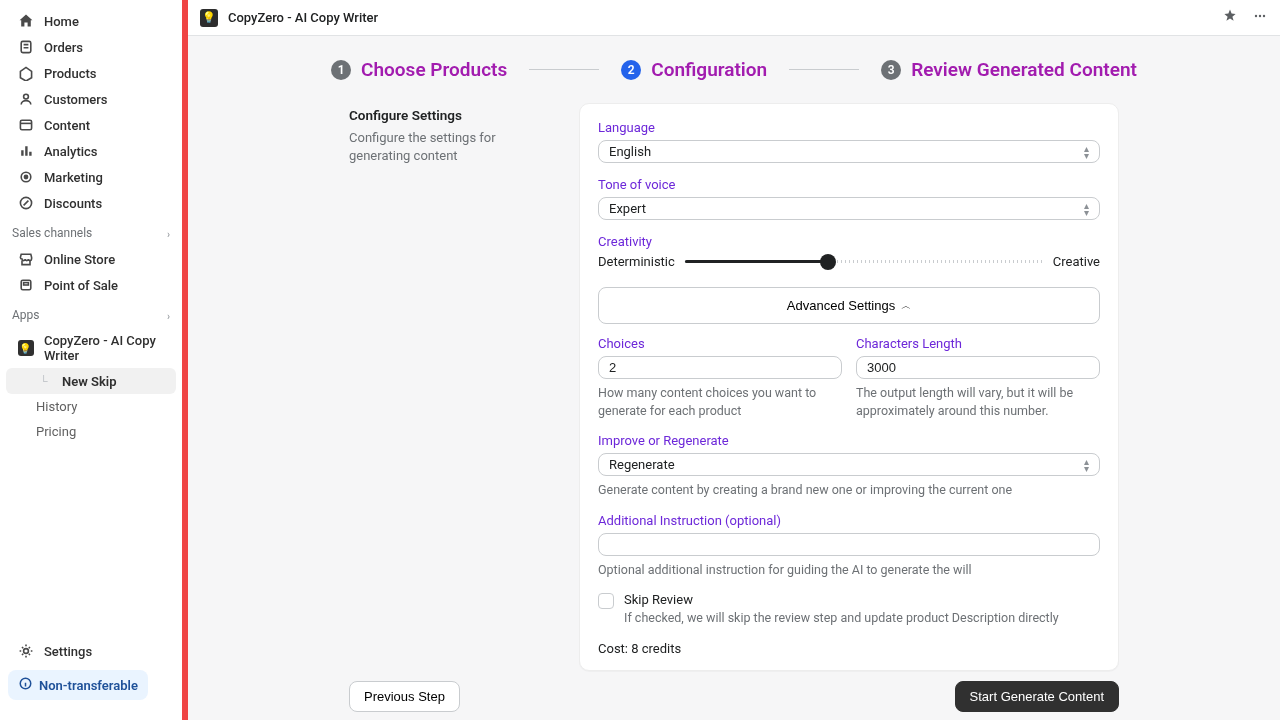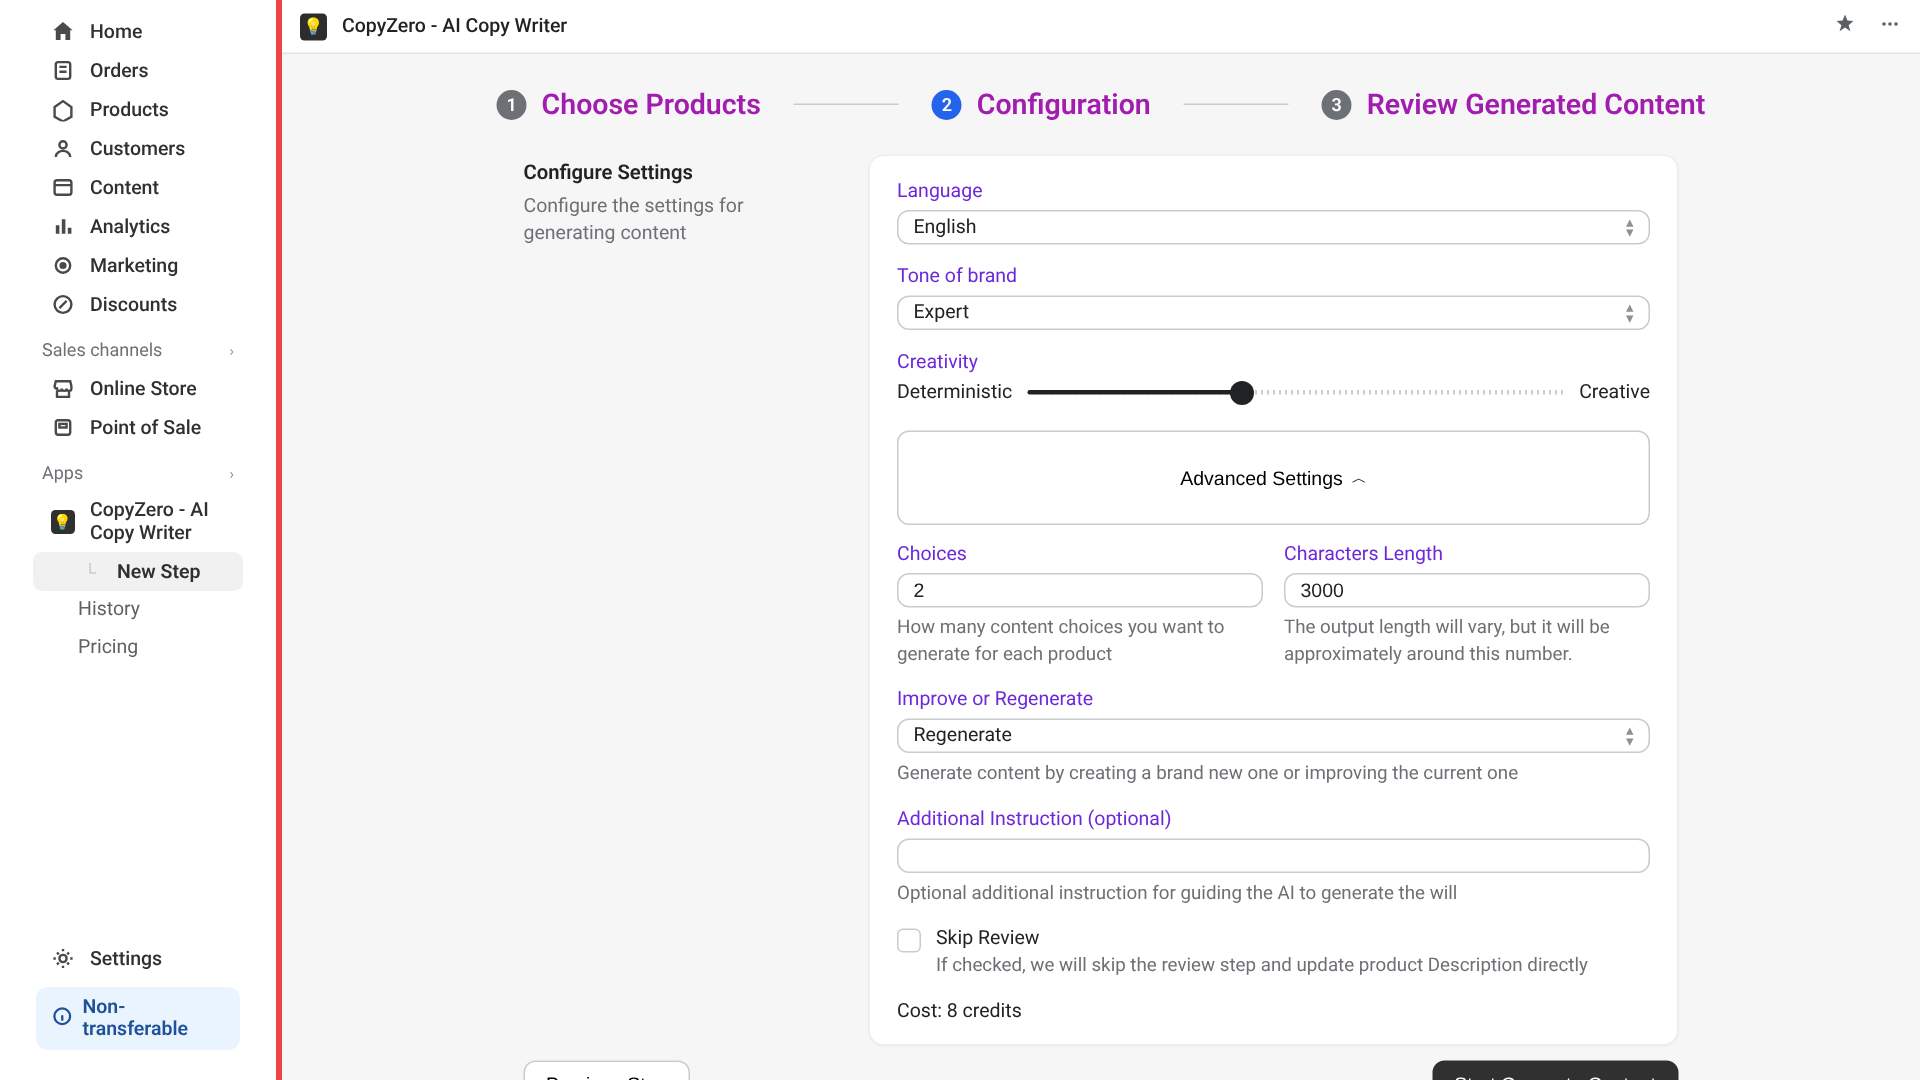--- a/index.html
+++ b/index.html
@@ -9,24 +9,24 @@
       color: #202223;
       background: #f6f6f7;
       width: 1280px;
       height: 720px;
       overflow: hidden;
       display: flex;
     }
     .sidebar {
       width: 188px;
       background: #ffffff;
-      border-right: 4px solid #ef4444;
+      border-right: 6px solid #ef4444;
       display: flex;
       flex-direction: column;
-      padding: 8px 16px;
+      padding: 8px 0;
       position: relative;
     }
     .sidebar-item {
       display: flex;
       align-items: center;
       padding: 5px 12px;
       gap: 10px;
       cursor: pointer;
       color: #303030;
       font-weight: 500;
@@ -192,21 +192,21 @@
       background: #202223;
       border-radius: 50%;
       transform: translate(-50%, -50%);
     }
     .slider-end { font-size: 13px; color: #202223; }
     .adv-btn {
       width: 100%;
       border: 1px solid #c9cccf;
       border-radius: 8px;
       background: #fff;
-      padding: 23px;
+      padding: 10px;
       font-size: 13px;
       display: flex;
       justify-content: center;
       align-items: center;
       gap: 6px;
       cursor: pointer;
       margin: 8px 0 12px 0;
     }
     .checkbox-row {
       display: flex;
@@ -353,21 +353,21 @@
   <div class="sidebar-section">
     <span>Apps</span>
     <span style="font-size:10px;color:#8c9196;">›</span>
   </div>
   <div class="sidebar-item">
     <span class="app-square">💡</span>
     <span>CopyZero - AI Copy Writer</span>
   </div>
   <div class="sidebar-item sub active">
     <span class="tree-connector">└</span>
-    <span>New Step</span>
+    <span>New Skip</span>
   </div>
   <div class="sidebar-item sub l2">
     <span>History</span>
   </div>
   <div class="sidebar-item sub l2">
     <span>Pricing</span>
   </div>
 
   <div class="sidebar-spacer"></div>
 
@@ -435,21 +435,21 @@
       </div>
       <div class="card">
         <div class="field">
           <label class="lbl">Language</label>
           <div class="select">
             <span>English</span>
             <span class="select-caret">▴<br>▾</span>
           </div>
         </div>
         <div class="field">
-          <label class="lbl">Tone of brand</label>
+          <label class="lbl">Tone of voice</label>
           <div class="select">
             <span>Expert</span>
             <span class="select-caret">▴<br>▾</span>
           </div>
         </div>
         <div class="field" style="margin-bottom:18px;">
           <label class="lbl">Creativity</label>
           <div class="slider-row">
             <span class="slider-end">Deterministic</span>
             <div class="slider-track">

